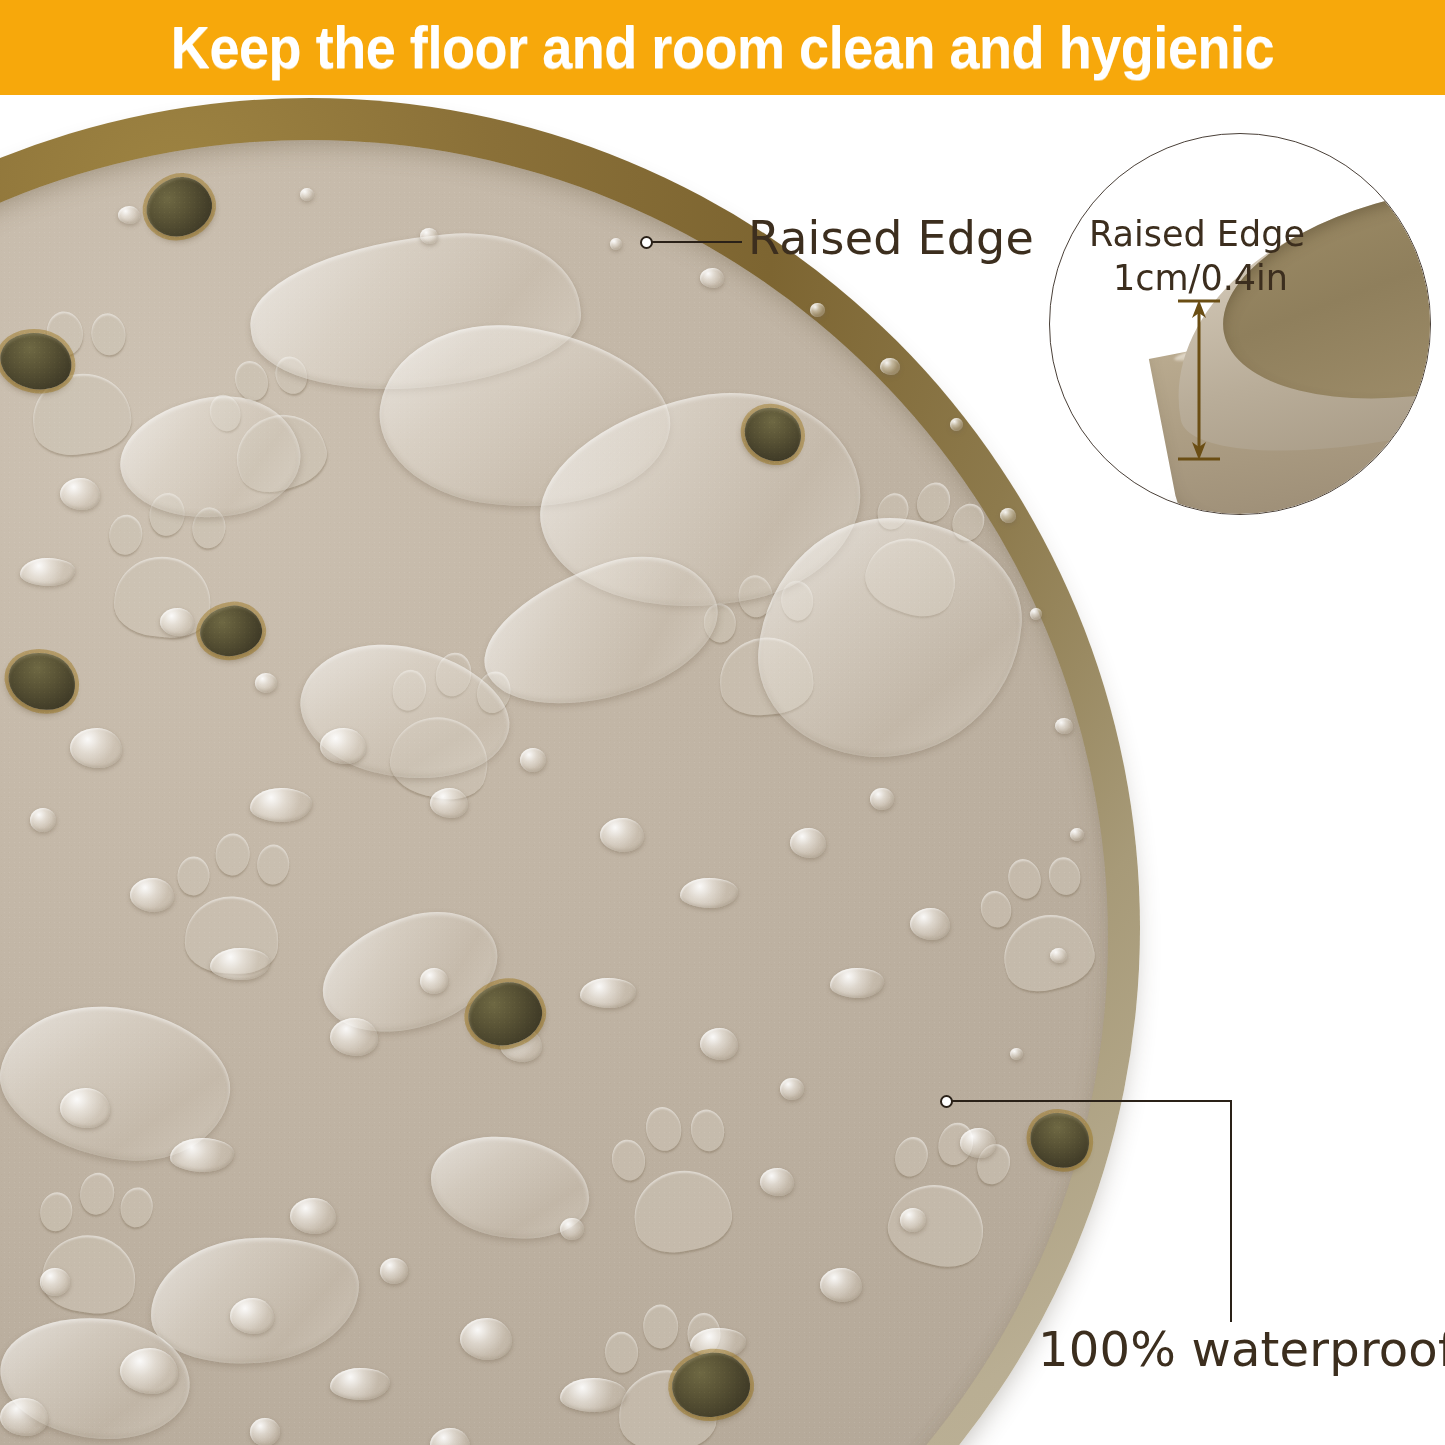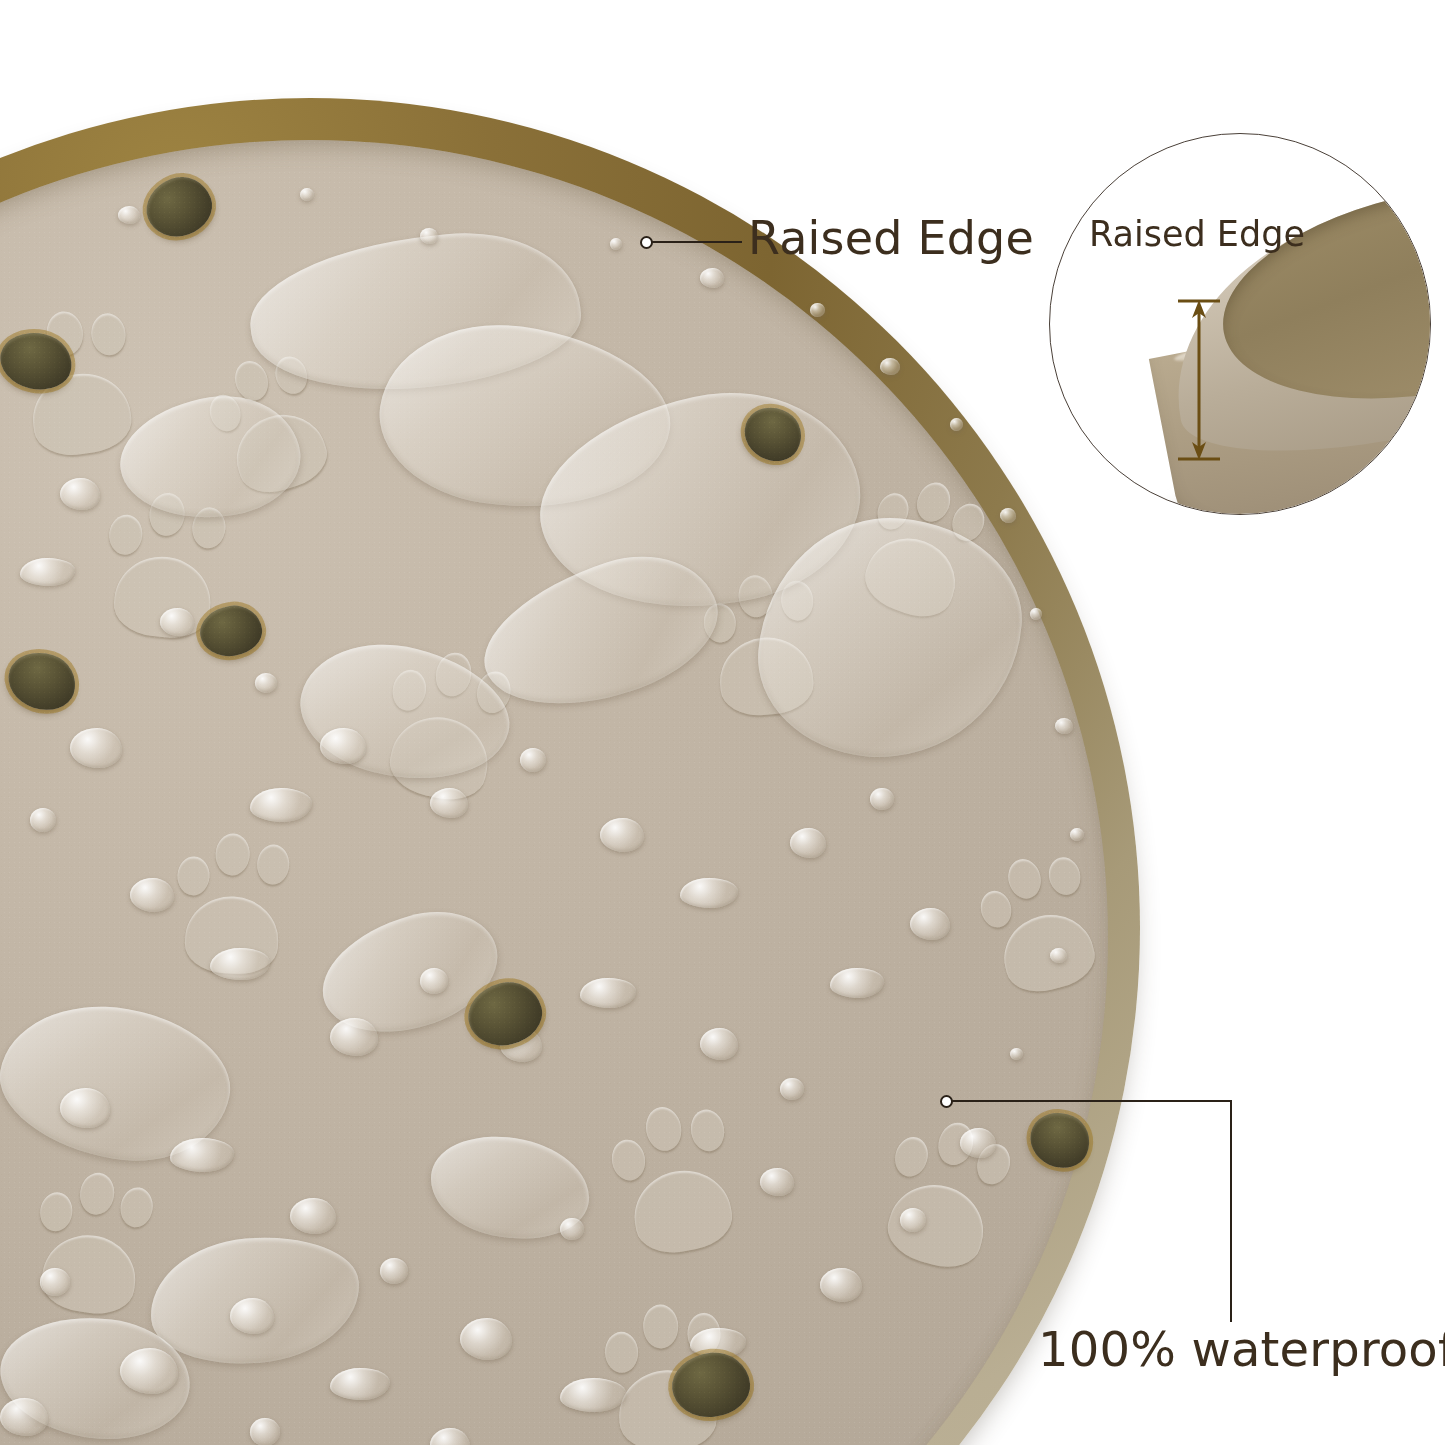--- a/index.html
+++ b/index.html
@@ -487,20 +487,23 @@
     <div class="kibble" style="left:744px; top:320px; width:58px; height:52px; transform:rotate(30deg);"></div>
     <div class="kibble" style="left:200px; top:518px; width:62px; height:50px; transform:rotate(-8deg);"></div>
     <div class="kibble" style="left:8px;   top:565px; width:68px; height:56px; transform:rotate(18deg);"></div>
     <div class="kibble" style="left:468px; top:895px; width:74px; height:62px; transform:rotate(-14deg);"></div>
     <div class="kibble" style="left:1030px; top:1025px; width:60px; height:54px; transform:rotate(24deg);"></div>
     <div class="kibble" style="left:672px; top:1265px; width:78px; height:64px; transform:rotate(-6deg);"></div>
 
     <div id="mat-grain"></div>
   </div>
 
+  <div id="banner">
+    <div id="banner-title">Keep the floor and room clean and hygienic</div>
+  </div>
 
   <div id="callout-raised-edge">
     <span class="lead-dot" style="left:0px; top:31px;"></span>
     <span class="lead-line-h" style="left:12px; top:36px; width:90px;"></span>
     <span id="re-label" class="callout-text">Raised Edge</span>
   </div>
 
   <div id="callout-waterproof">
     <span class="lead-dot" style="left:0px; top:0px;"></span>
     <span class="lead-line-h" style="left:12px; top:5px; width:280px;"></span>
@@ -512,20 +515,21 @@
     <div id="inset-photo">
       <div id="rim-shadow"></div>
       <div id="rim-wall2"></div>
       <div id="rim-highlight"></div>
       <div id="rim-lip"></div>
       <div id="rim-inner-hole"></div>
     </div>
 
     <div id="inset-text">
       <span>Raised Edge</span>
+      <span class="l2">1cm/0.4in</span>
     </div>
 
     <svg id="dim" viewBox="0 0 70 168" xmlns="http://www.w3.org/2000/svg">
       <g stroke="#6B4E14" stroke-width="3" fill="#6B4E14">
         <line x1="14" y1="5" x2="56" y2="5" stroke-width="3"></line>
         <line x1="14" y1="163" x2="56" y2="163" stroke-width="3"></line>
         <line x1="35" y1="10" x2="35" y2="158" stroke-width="3"></line>
         <polygon points="35,4 28,22 35,17 42,22" stroke="none"></polygon>
         <polygon points="35,164 28,146 35,151 42,146" stroke="none"></polygon>
       </g>

